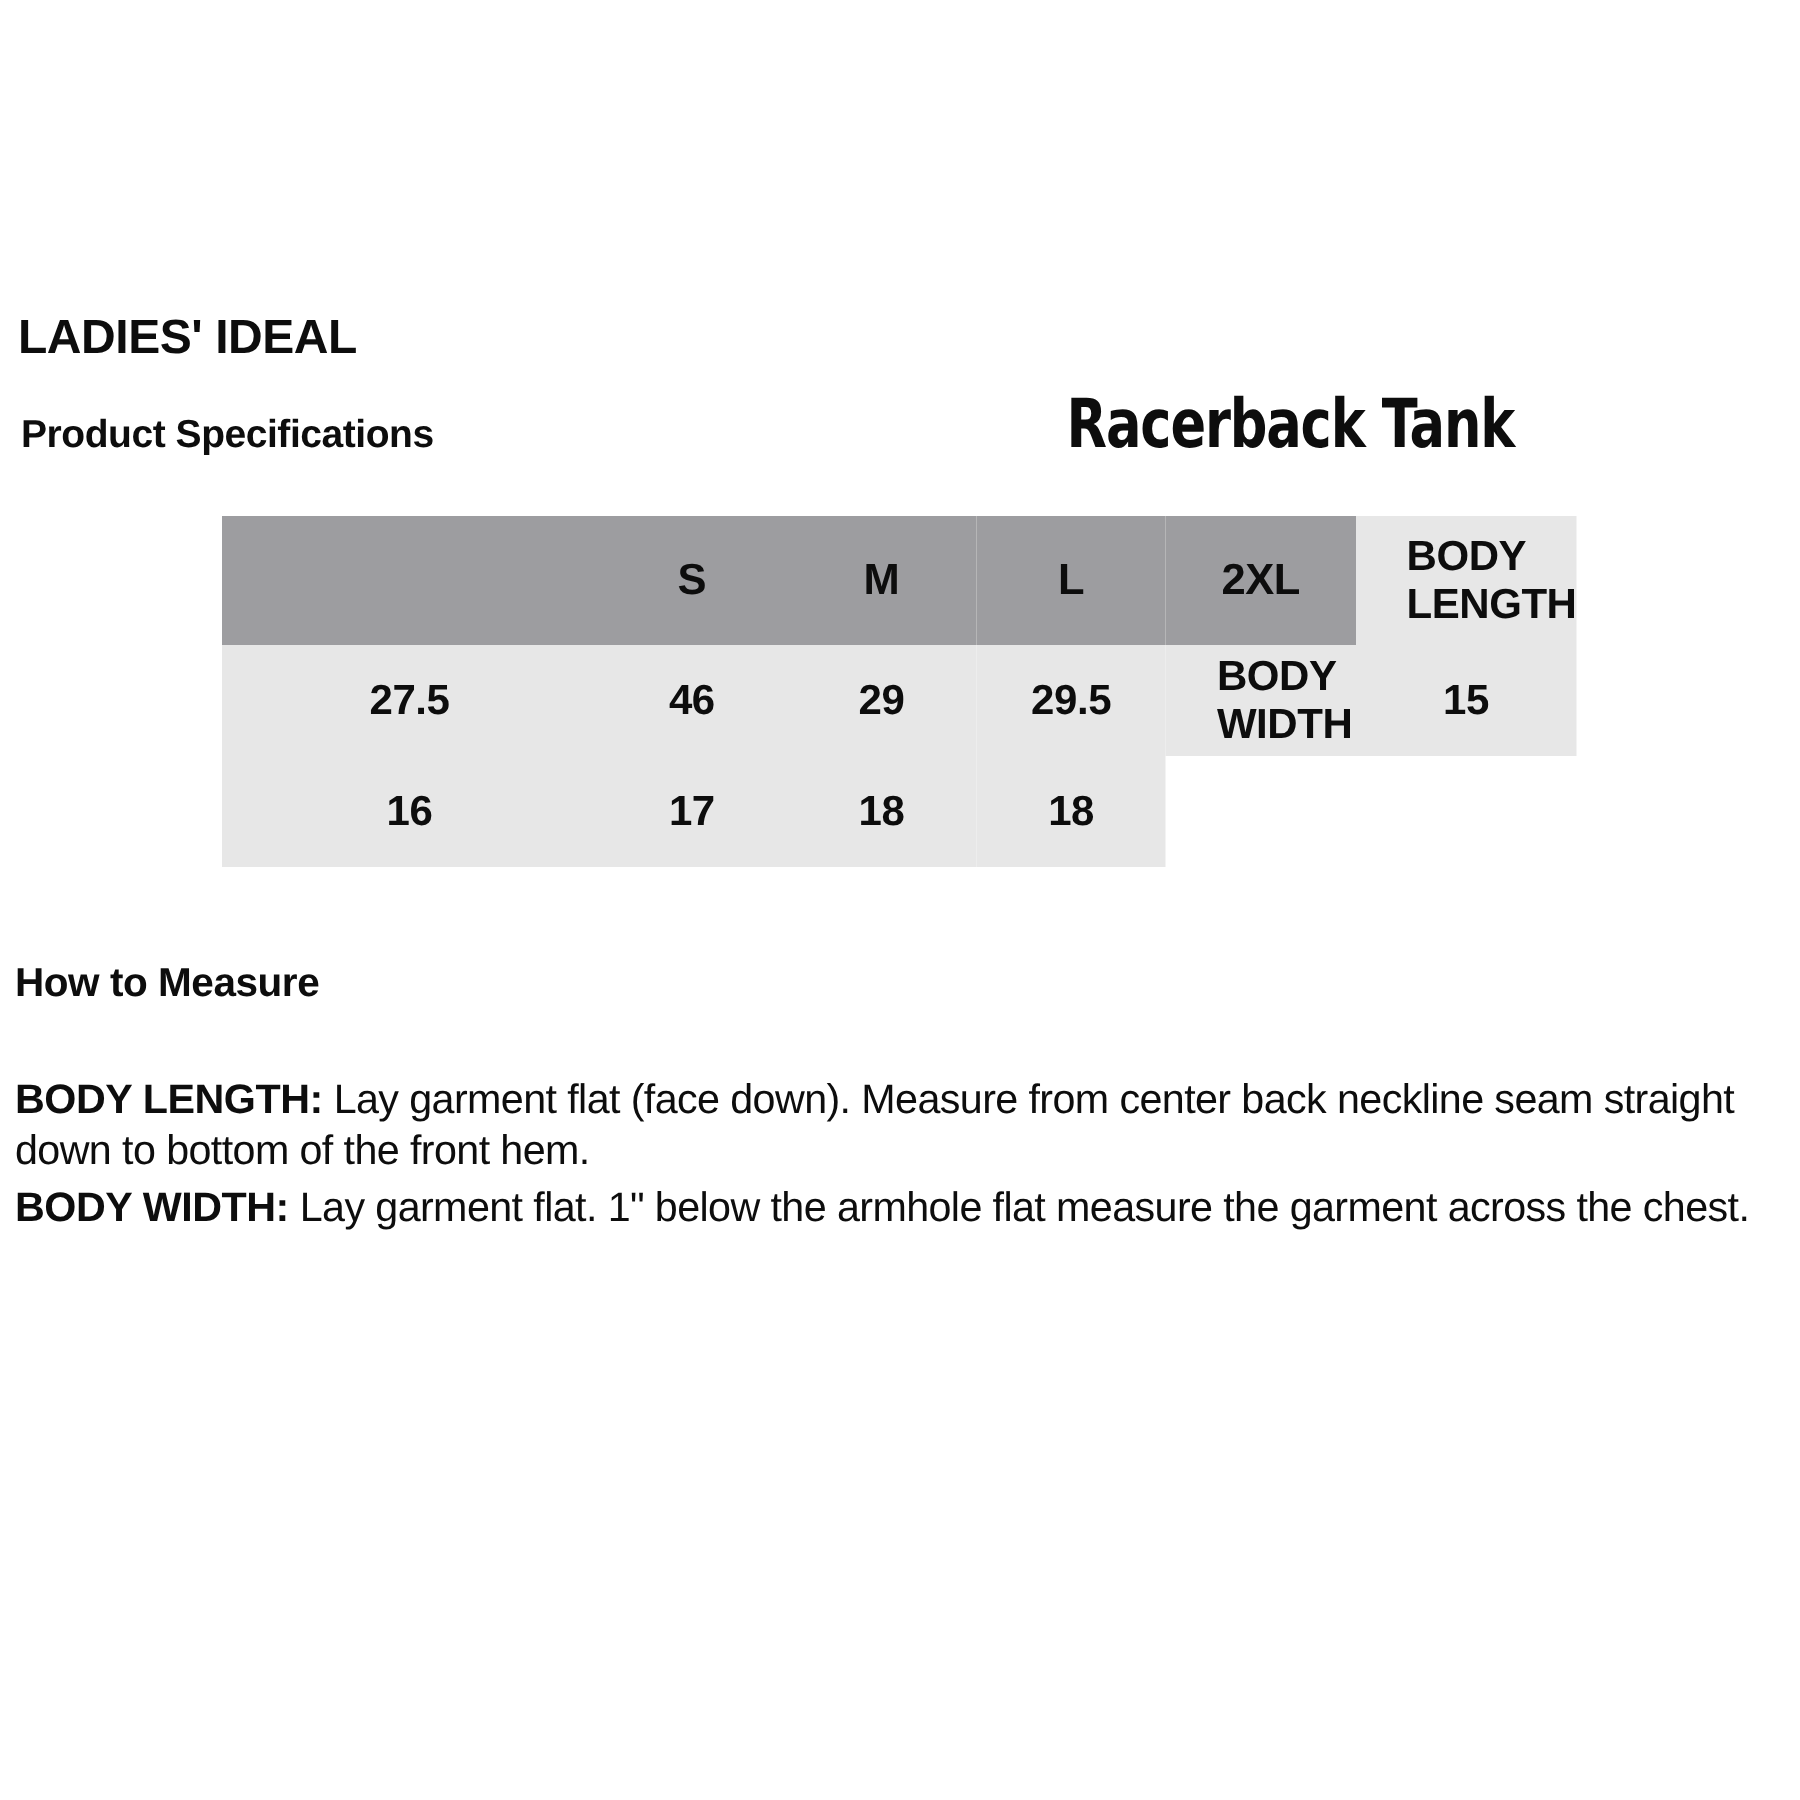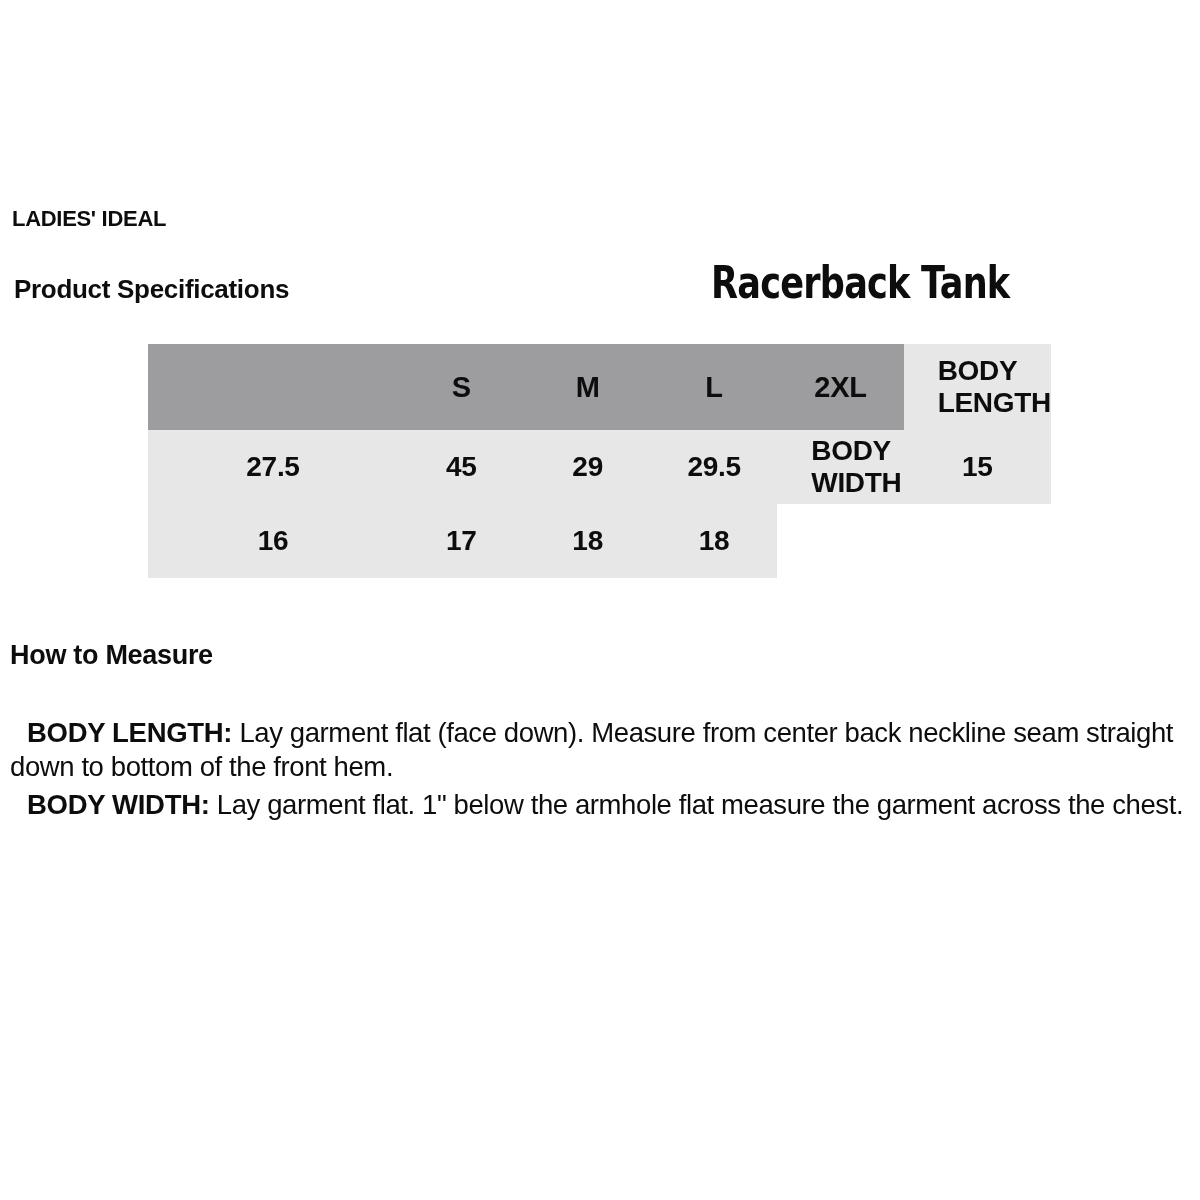--- a/index.html
+++ b/index.html
@@ -7,21 +7,21 @@
   body {
     position: relative;
     font-family: "Liberation Sans", sans-serif;
     color: #0d0d0d;
     overflow: hidden;
   }
 
   .brand-line {
     position: absolute;
     left: 12px; top: 206px;
-    font-size: 22px;
+    font-size: 32px;
     font-weight: bold;
     letter-spacing: -0.3px;
   }
 
   .section-label {
     position: absolute;
     left: 14px; top: 274px;
     font-size: 26px;
     font-weight: bold;
     letter-spacing: -0.3px;
@@ -82,21 +82,21 @@
 
   .measure-list {
     position: absolute;
     left: 10px; top: 712px;
     width: 1188px;
     font-size: 27.5px;
     line-height: 34px;
     letter-spacing: -0.4px;
   }
   .measure-item { margin-top: 4px; }
-  .measure-item b { letter-spacing: -0.3px; margin-left: 17px; }
+  .measure-item b { letter-spacing: -0.3px; }
 </style>
 </head>
 <body>
 
 <div class="brand-line">LADIES' IDEAL</div>
 
 <div class="section-label">Product Specifications</div>
 
 <div class="product-title-wrap">
   <span class="product-title">Racerback Tank</span>
@@ -105,21 +105,21 @@
 <div class="size-table">
 
   <div class="cell hdr rowlabel"></div>
   <div class="cell hdr">S</div>
   <div class="cell hdr">M</div>
   <div class="cell hdr">L</div>
   <div class="cell hdr">2XL</div>
 
   <div class="cell bdy rowlabel">BODY LENGTH</div>
   <div class="cell bdy">27.5</div>
-  <div class="cell bdy">45</div>
+  <div class="cell bdy">46</div>
   <div class="cell bdy">29</div>
   <div class="cell bdy">29.5</div>
 
   <div class="cell bdy rowlabel">BODY WIDTH</div>
   <div class="cell bdy">15</div>
   <div class="cell bdy">16</div>
   <div class="cell bdy">17</div>
   <div class="cell bdy">18</div>
   <div class="cell bdy">18</div>
 </div>

